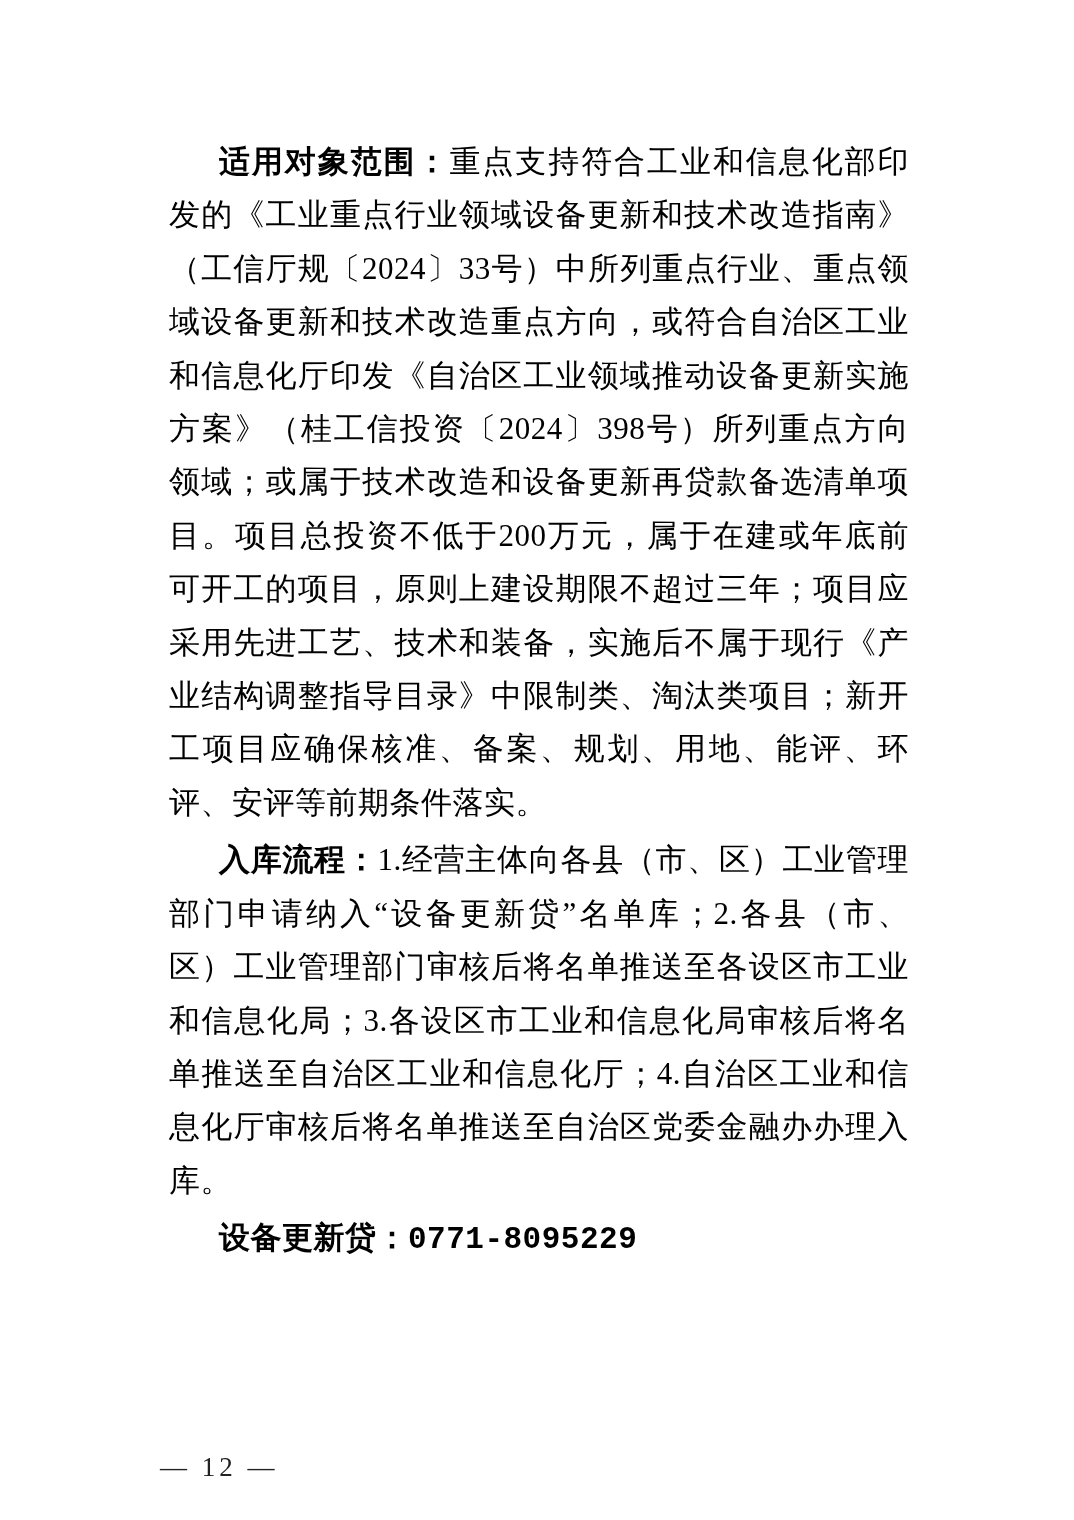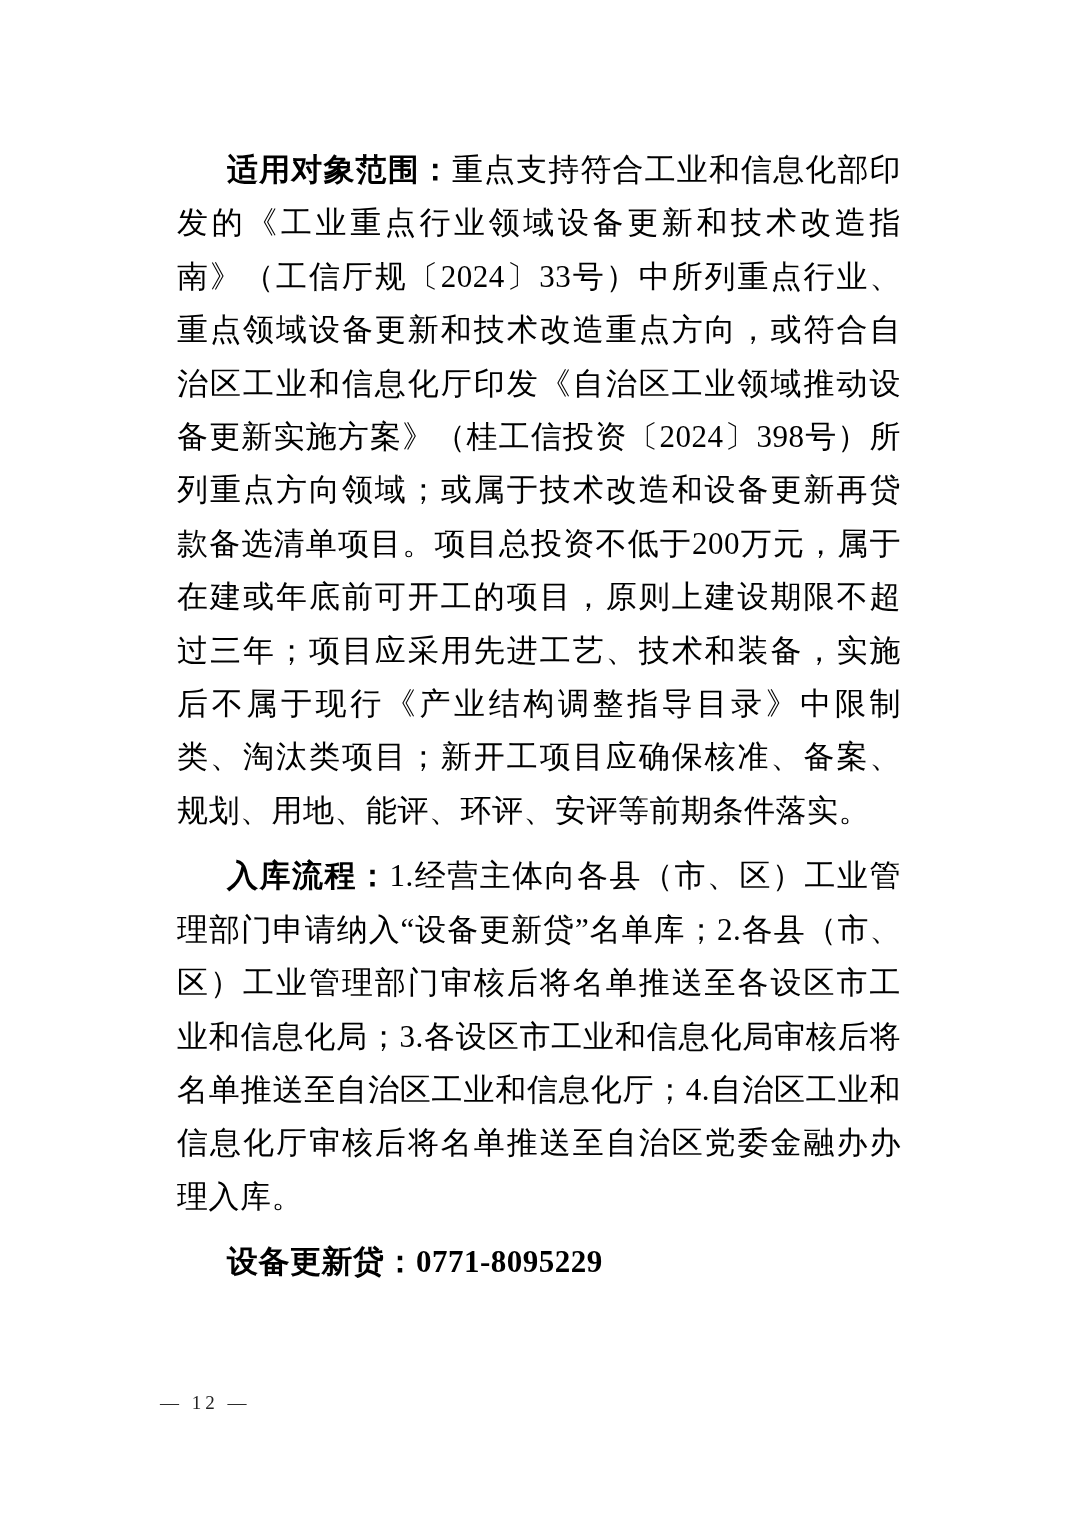--- a/index.html
+++ b/index.html
@@ -21,36 +21,36 @@
     left: 165px;
     top: 131px;
     width: 748px;
     font-size: 31px;
     line-height: 53.4px;
     text-align: justify;
     text-justify: inter-character;
     letter-spacing: 0.5px;
   }
   .content p {
-    margin: 12px;
+    margin: 4px;
     padding: 0;
     text-indent: 50px;
   }
   .para-label {
     font-weight: bold;
   }
   .phone-value {
     font-weight: bold;
-    font-family: Liberation Serif, serif;
+    font-family: Liberation Mono, monospace;
   }
   .page-footer {
     position: absolute;
     left: 160px;
-    top: 1392px;
-    font-size: 19px;
+    top: 1452px;
+    font-size: 27px;
     letter-spacing: 4px;
     color: #222222;
     font-family: "Liberation Serif", serif;
   }
 </style>
 </head>
 <body>
 
 <div class="page">
   <div class="content">

